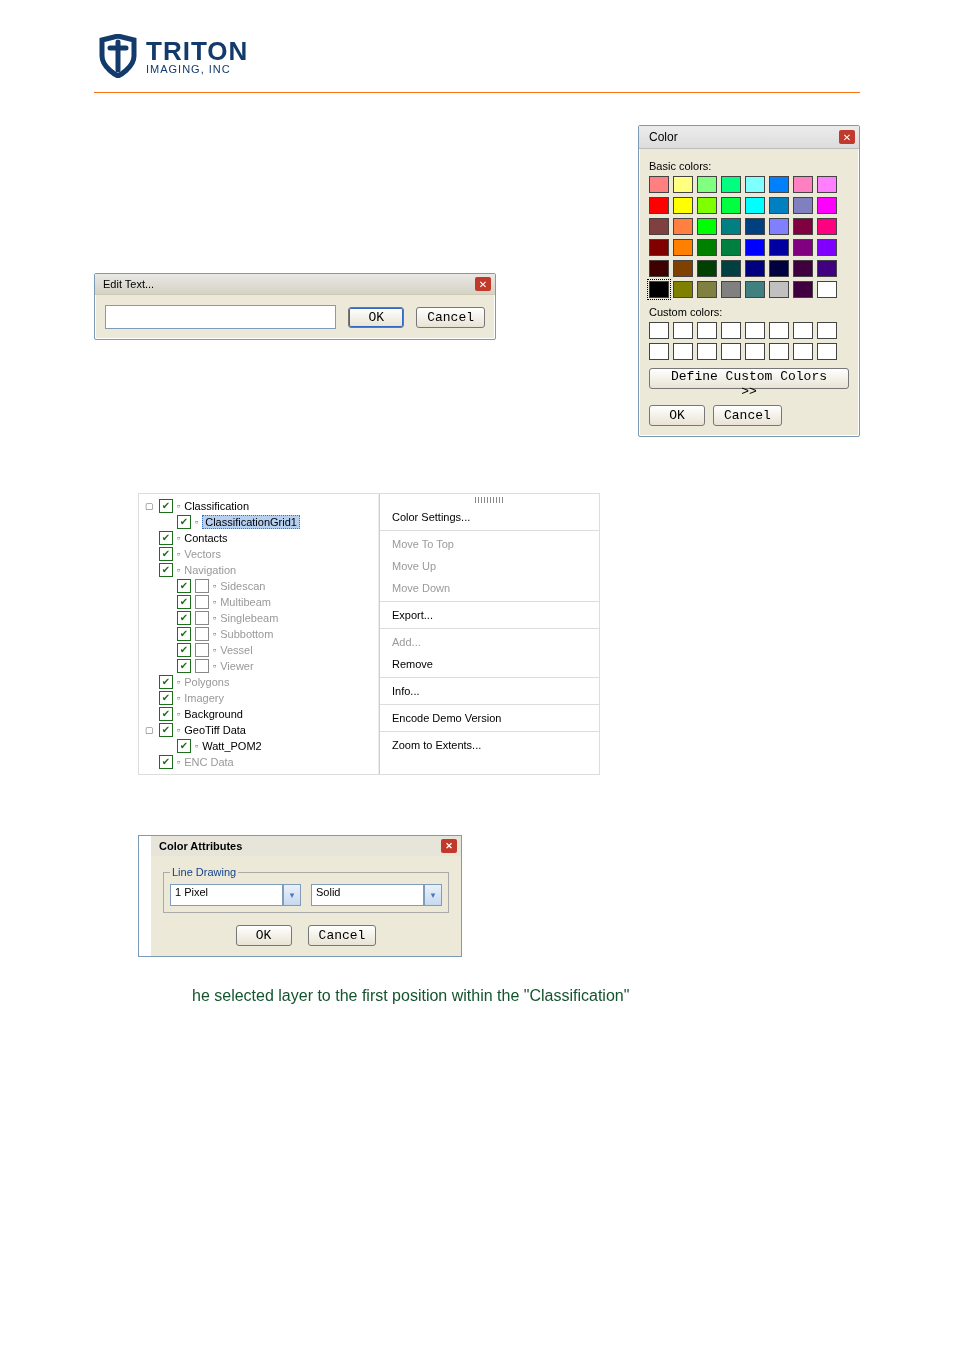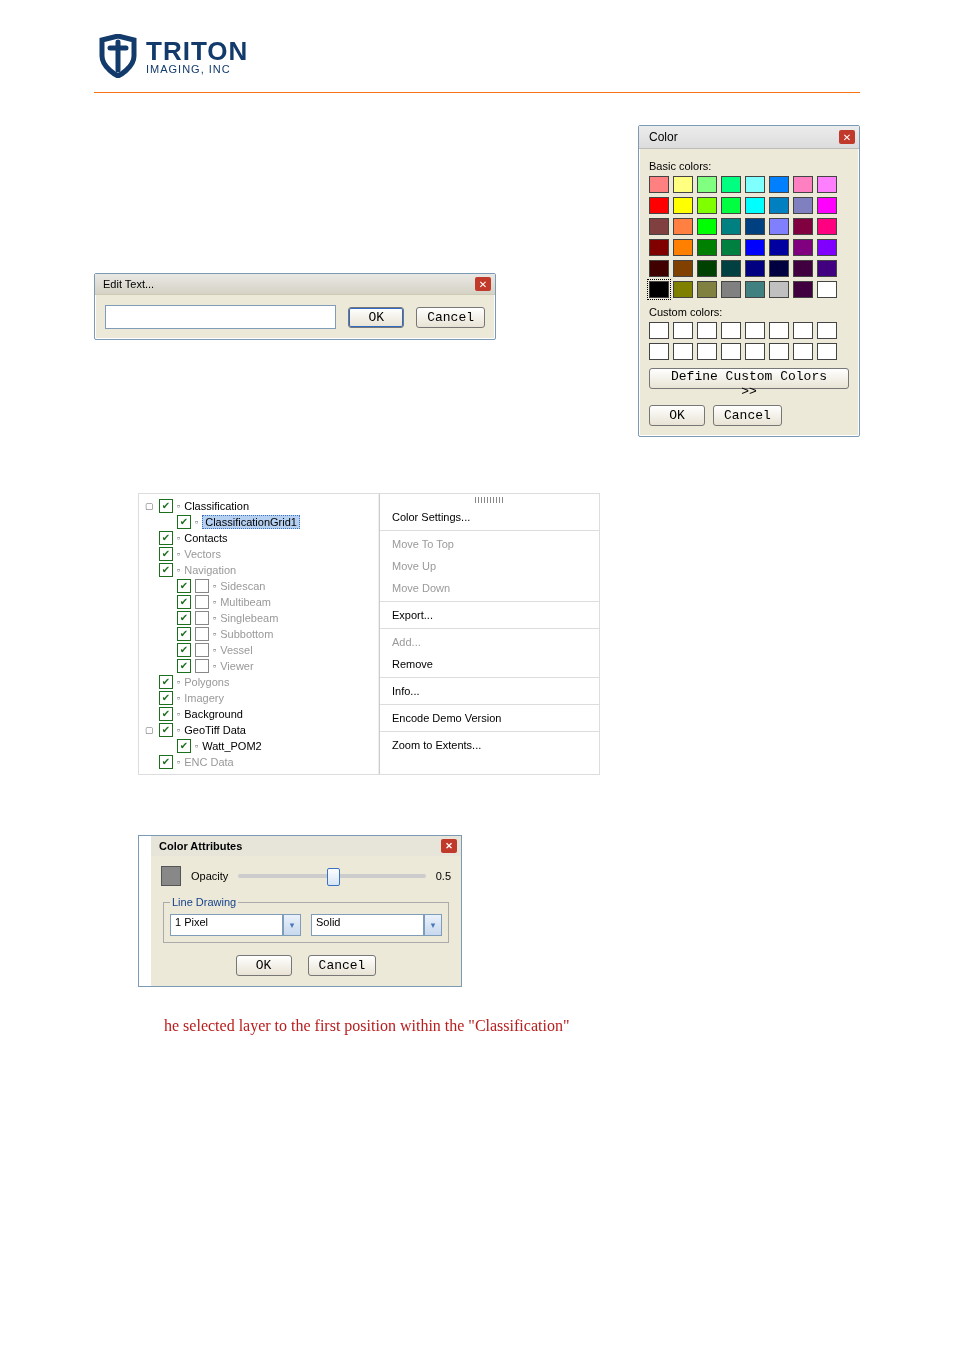--- a/index.html
+++ b/index.html
@@ -190,24 +190,24 @@
   }
   fieldset.line { border:1px solid #aaa; padding:6px; }
   fieldset.line legend { color:#14418c; font-size:11px;}
   .line-row { display:flex; gap:10px; }
   .drop { flex:1; display:flex;border-radius:11px; }
   .drop .dv { flex:1; height:18px; border:1px solid #7f9db9; background:#fff; padding:1px 4px;}
   .drop .db { width:16px; height:20px; border:1px solid #7f9db9; background:linear-gradient(#eaf1fb,#c7d8ee); display:flex;align-items:center;justify-content:center;font-size:9px;color:#4a79b8;}
   .ca-btns { display:flex; justify-content:center; gap:16px; margin-top:12px;}
 
   .caption {
-    font-family: Liberation Serif, serif;
+    font-family: Liberation Sans, sans-serif;
     font-size: 16px;
-    margin: 12px 0 0 70px;
-    color: #b91c1c;
+    margin: 12px 0 0 98px;
+    color: #14532d;
   }
 </style>
 </head>
 <body>
 
 <div class="page">
 
   <div class="header">
     <div class="logo">
       <svg width="40" height="44" viewBox="0 0 40 44">
@@ -478,28 +478,20 @@
         <div class="mitem">Zoom to Extents...</div>
       </div>
   </div>
 
   <div class="color-attr">
     <div class="ca-title">
       <span>Color Attributes</span>
       <span class="close-x">✕</span>
     </div>
     <div class="ca-body">
-      <div class="opacity-row">
-        <div class="gray"></div>
-        <span>Opacity</span>
-        <div class="slider-track">
-          <div class="slider-thumb" id="thumb" style="left: calc(50% - 5px);"></div>
-        </div>
-        <span>0.5</span>
-      </div>
       <fieldset class="line">
         <legend>Line Drawing</legend>
         <div class="line-row">
           <div class="drop">
             <div class="dv">1 Pixel</div>
             <div class="db">▾</div>
           </div>
           <div class="drop">
             <div class="dv">Solid</div>
             <div class="db">▾</div>

